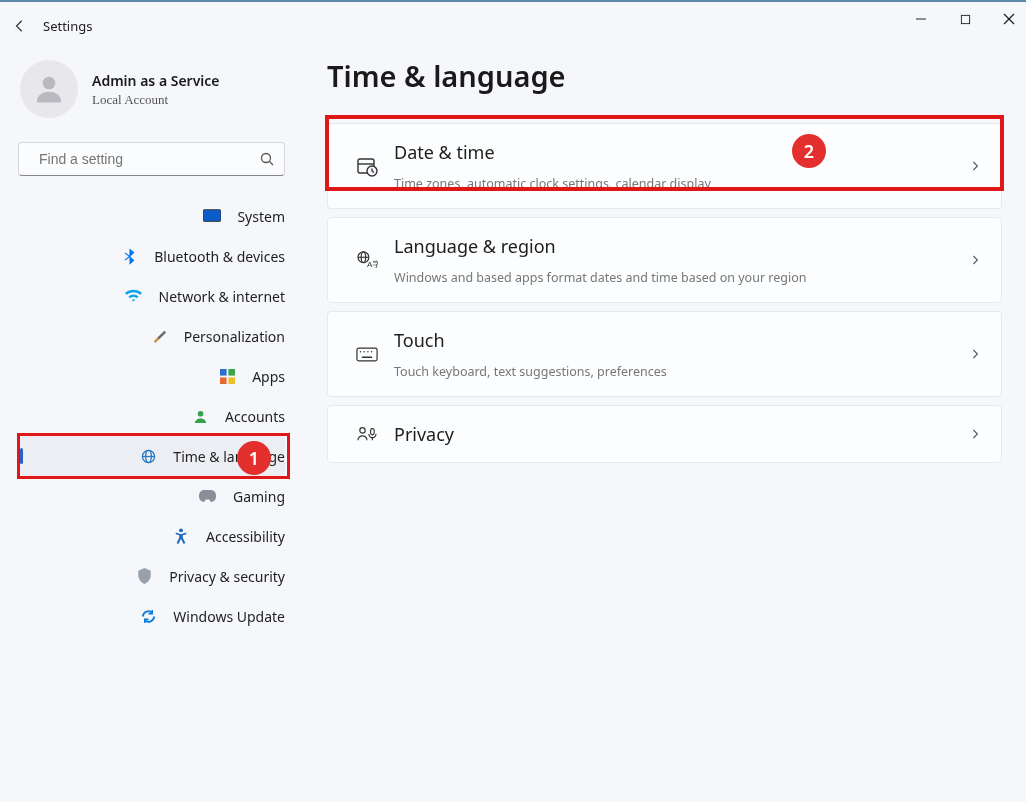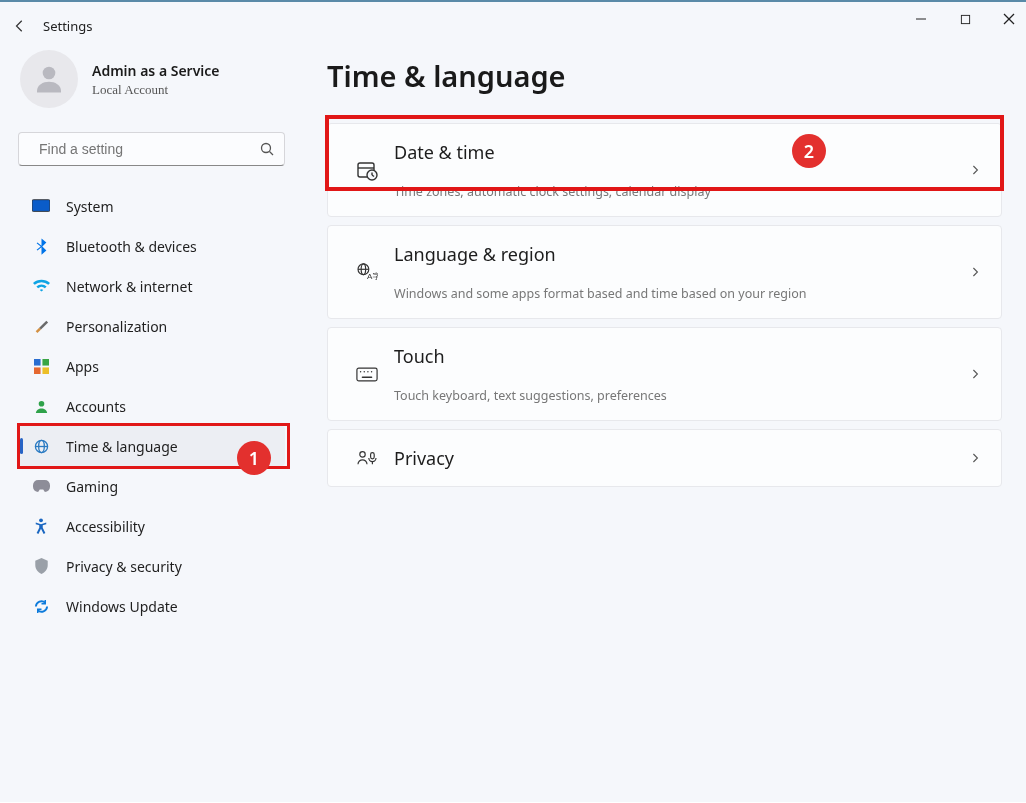--- a/index.html
+++ b/index.html
@@ -42,21 +42,21 @@
   }
   .win-ctl {
     width: 18px; height: 18px;
     display: flex; align-items: center; justify-content: center;
     cursor: pointer;
   }
 
   
   .sidebar {
     position: absolute;
-    left: 0; top: 34px;
+    left: 0; top: 44px;
     width: 300px;
     padding: 10px 15px 0 18px;
   }
   .user-block {
     display: flex;
     align-items: center;
     gap: 14px;
     padding: 4px 0 18px 2px;
   }
   .avatar-circle {
@@ -101,20 +101,21 @@
   .nav { position: relative; }
   .nav-item {
     display: flex;
     align-items: center;
     height: 40px;
     gap: 16px;
     padding-left: 14px;
     border-radius: 4px;
     cursor: pointer;
     position: relative;
+    justify-content: flex-end;
   }
   .nav-item.selected {
     background: #eceef3;
   }
   .nav-item.selected::before {
     content: "";
     position: absolute;
     left: 2px; top: 12px;
     width: 3px; height: 16px;
     background: #2763c5;
@@ -178,21 +179,21 @@
     margin-right: 16px;
   }
   .card-body { flex: 1; }
   .card-title {
     font-size: 18px;
     color: #1d1d1d;
   }
   .card-sub {
     font-size: 12.5px;
     color: #777;
-    margin-top: 19px;
+    margin-top: 11px;
   }
   .card-chevron {
     width: 16px; height: 16px;
     display: flex; align-items: center; justify-content: center;
   }
   .red-box-2 {
     position: absolute;
     border: 4px solid #e11717;
     pointer-events: none;
     z-index: 4;
@@ -391,21 +392,21 @@
       <span class="card-icon">
         <svg viewBox="0 0 24 20" width="22" height="18" fill="none" stroke="#333" stroke-width="1.3">
             <circle cx="8" cy="7" r="6"></circle>
             <ellipse cx="8" cy="7" rx="2.5" ry="6"></ellipse>
             <line x1="2" y1="7" x2="14" y2="7"></line>
             <text x="12" y="18" font-size="9" fill="#333" stroke="none" font-family="sans-serif">A字</text>
           </svg>
       </span>
       <div class="card-body">
         <div class="card-title">Language &amp; region</div>
-        <div class="card-sub">Windows and some apps format based and time based on your region</div>
+        <div class="card-sub">Windows and based apps format dates and time based on your region</div>
       </div>
       <span class="card-chevron">
           <svg viewBox="0 0 10 14" width="8" height="12" stroke="#555" stroke-width="1.4" fill="none">
             <path d="M3 2l5 5-5 5"></path>
           </svg>
         </span>
     </div>
 
     <div class="card">
       <span class="card-icon">

